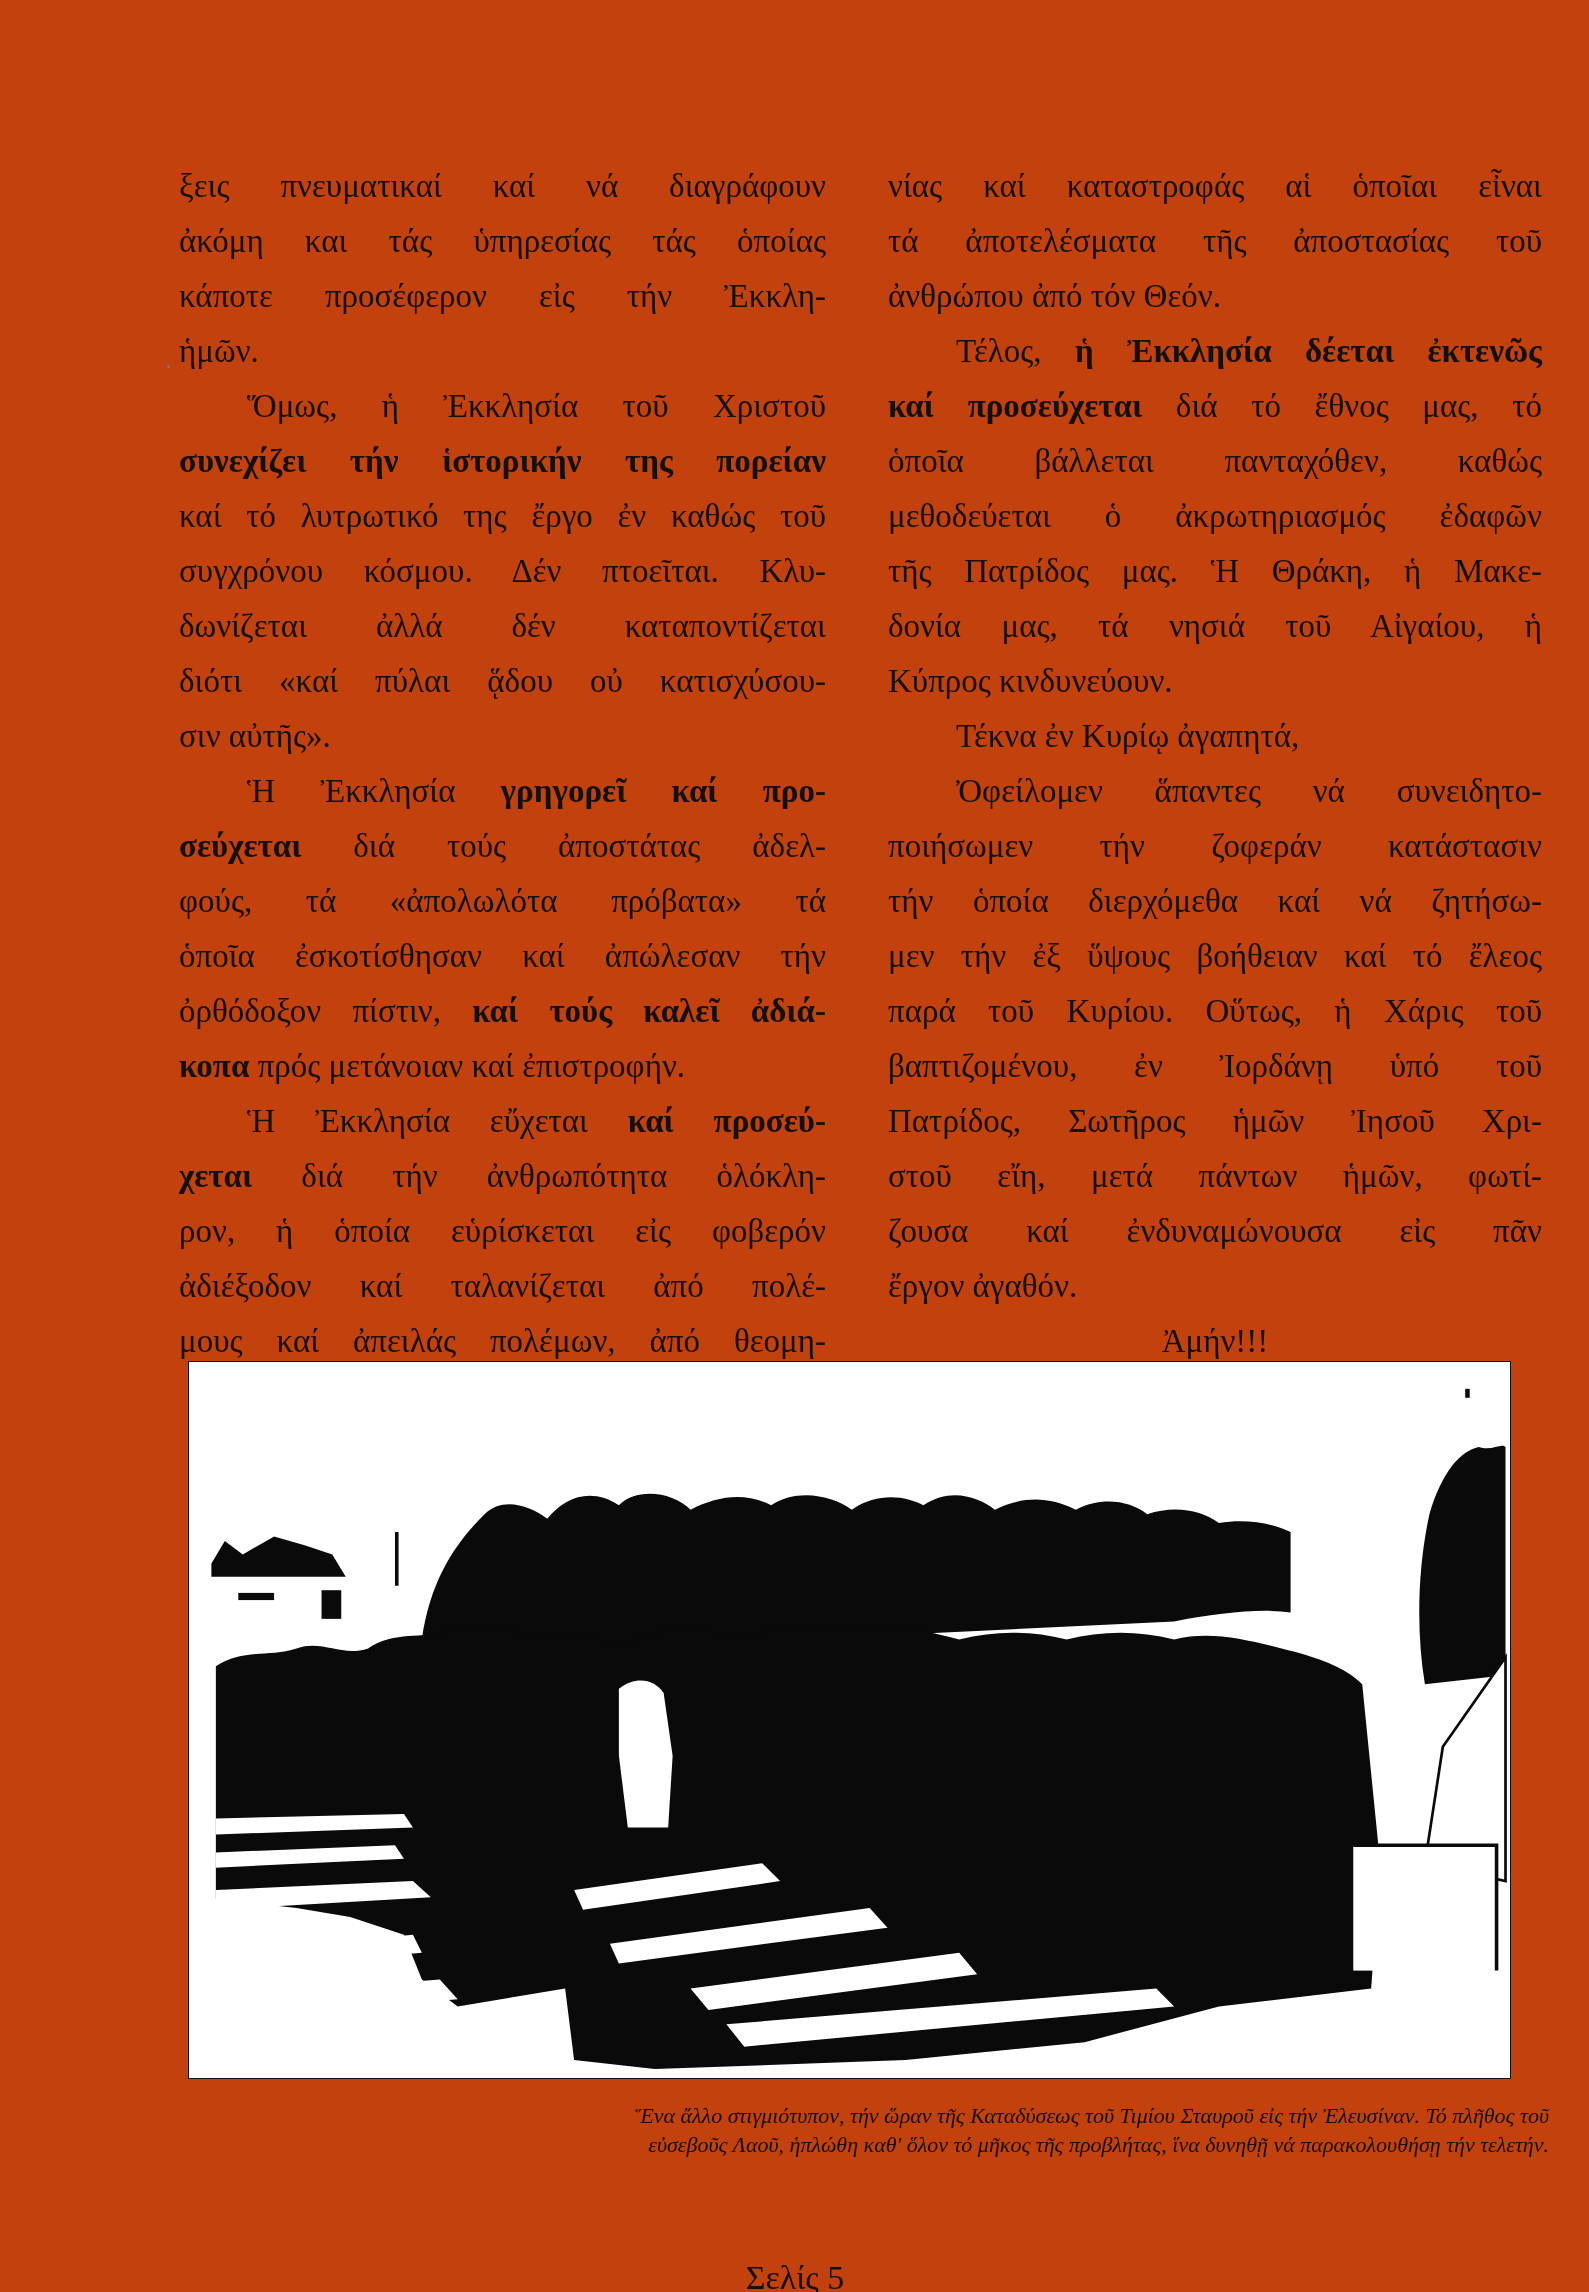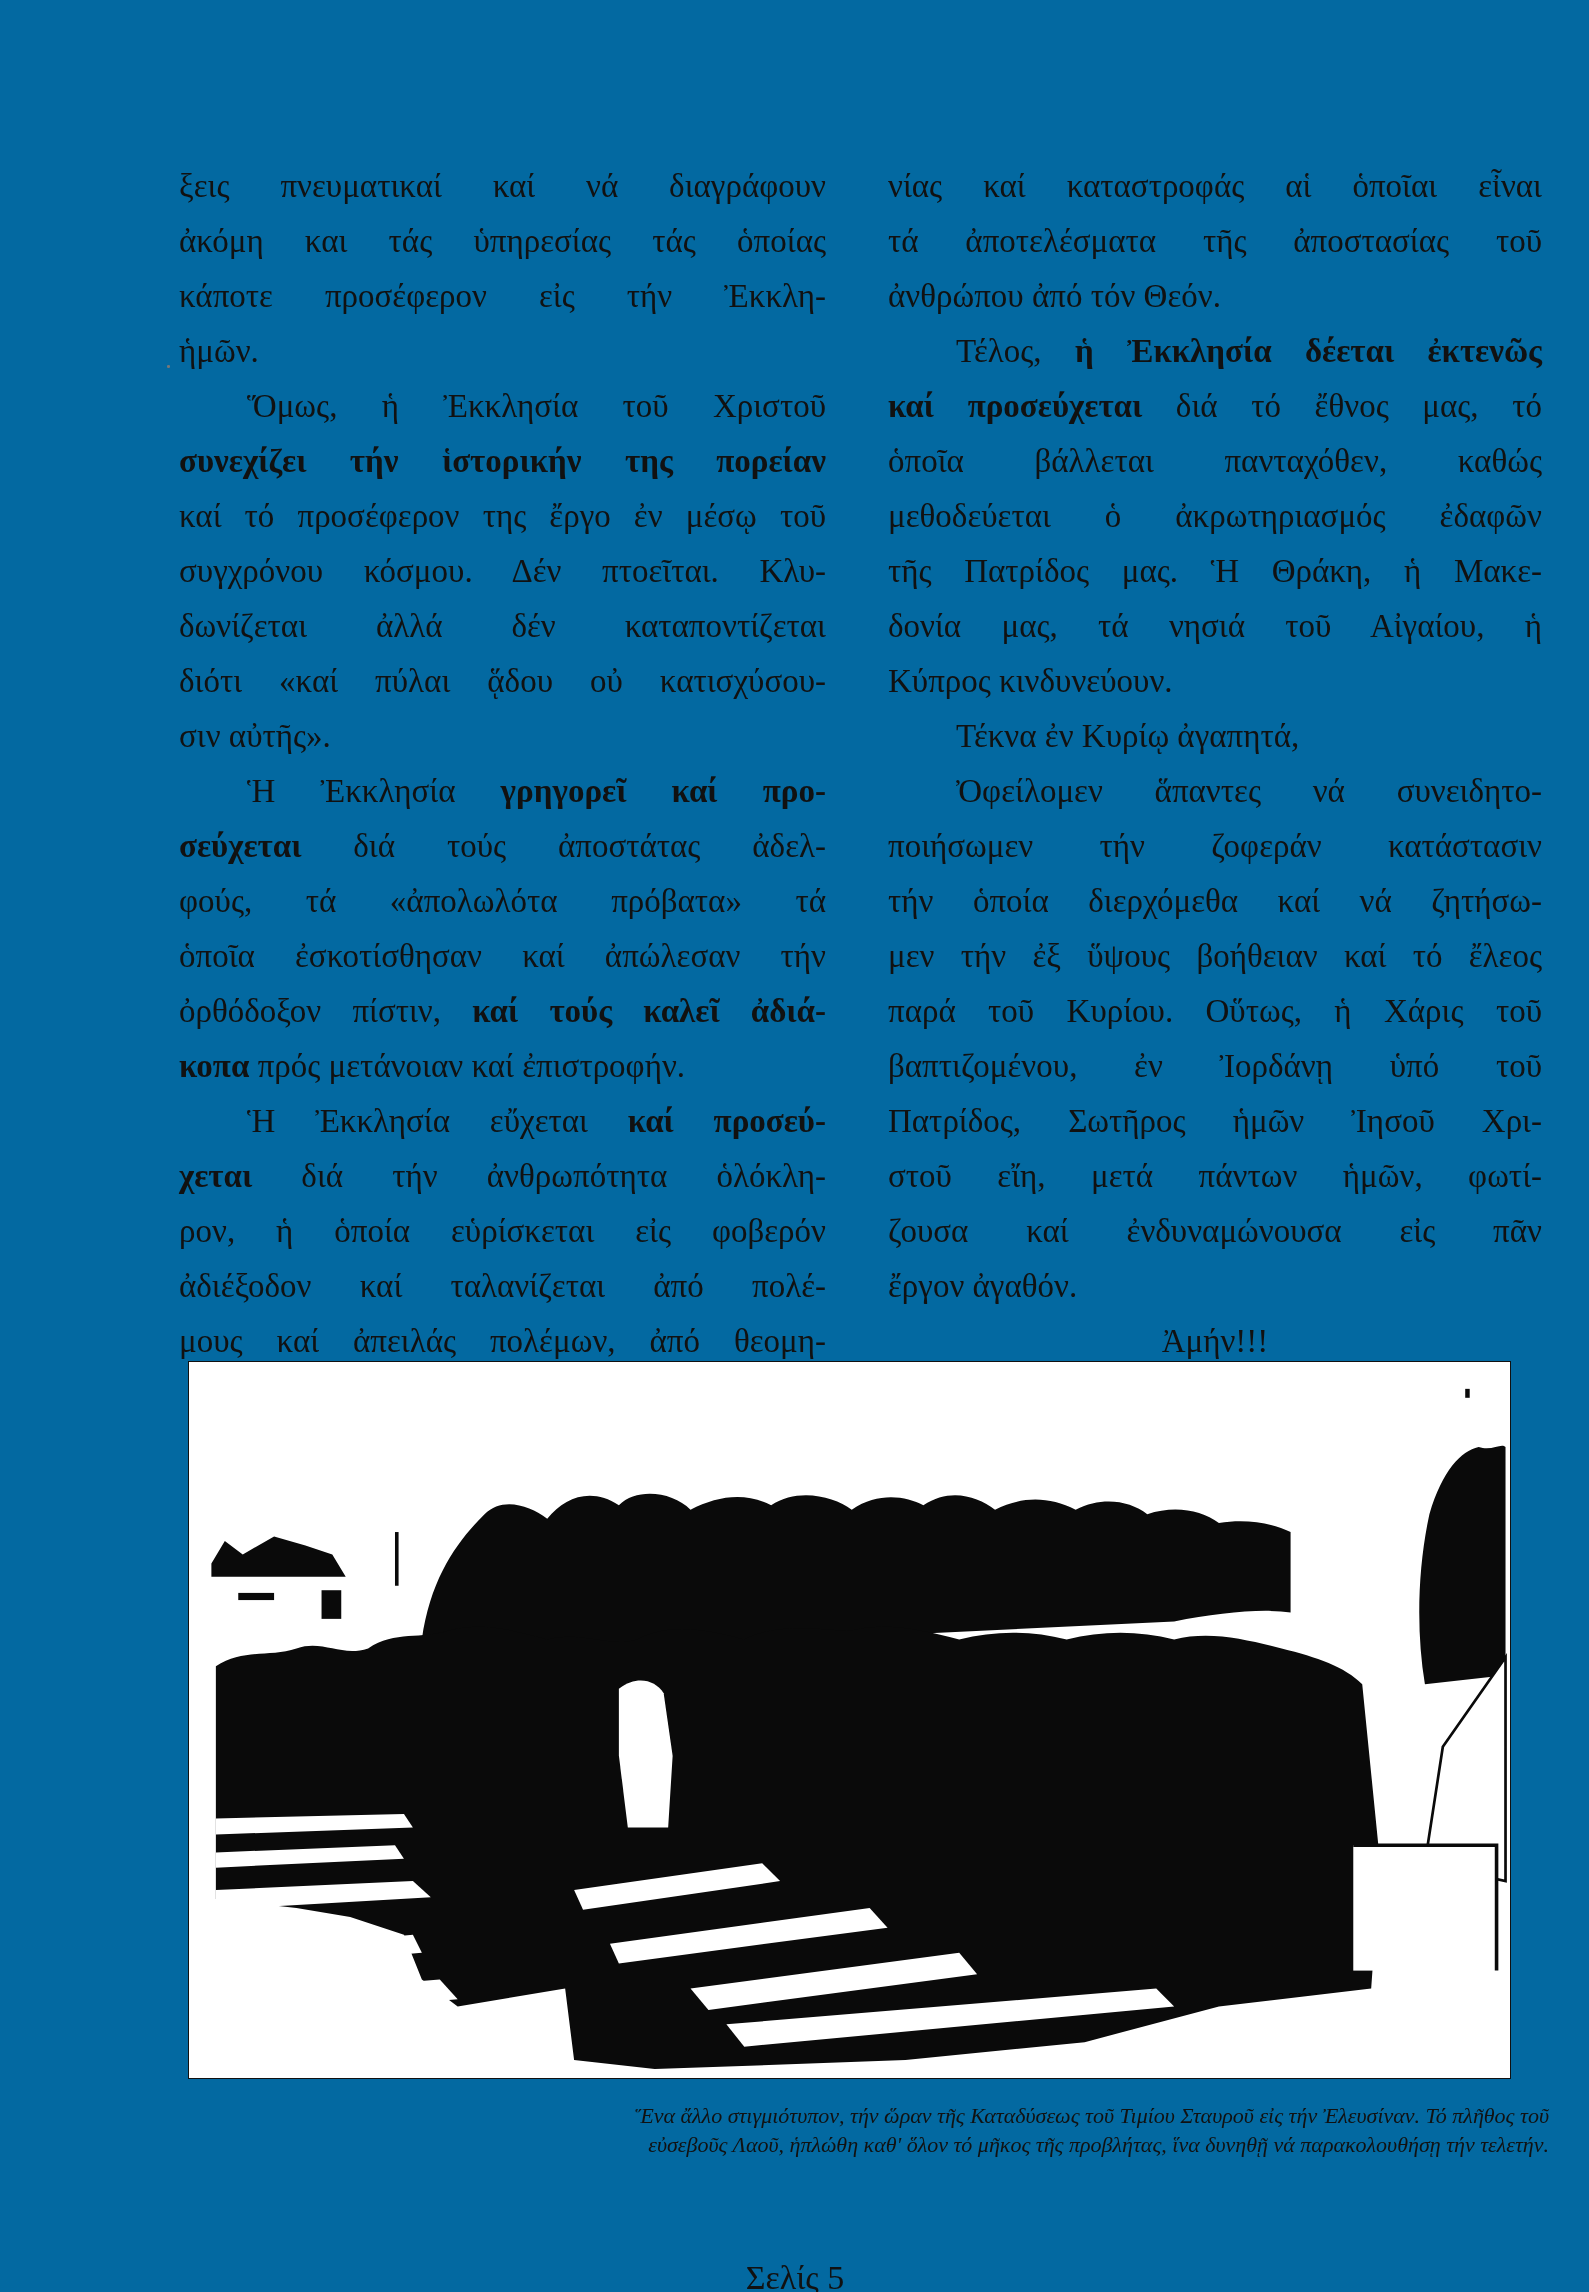--- a/index.html
+++ b/index.html
@@ -1,17 +1,17 @@
 <!DOCTYPE html>
 <html style="font-size:14.3px"><head>
 <meta charset="utf-8">
 <style>
   html, body { margin: 0; padding: 0; background: #ffffff; }
   body { width: 1590px; height: 2293px; position: relative; overflow: hidden; color: #111; }
-  .page { position: absolute; left: 0; top: 0; width: 1590px; height: 2293px; background: #0369a1; }
+  .page { position: absolute; left: 0; top: 0; width: 1590px; height: 2293px; background: #c2410c; }
   .col { position: absolute; top: 159px; font-family: "Liberation Serif", "DejaVu Serif", serif; font-size: 33px; }
   .col-left { left: 179px; width: 647px; }
   .col-right { left: 888px; width: 654px; }
   .line { height: 55px; line-height: 55px; white-space: nowrap; text-align: justify; text-align-last: justify; }
   .line.last { text-align-last: left; }
   .line.indent { padding-left: 68px; }
   .line.center { text-align: left; text-align-last: center; }
   .b { font-weight: bold; }
   .photo { position: absolute; left: 188px; top: 1361px; width: 1321px; height: 716px; border: 1.8px solid #111; background: #fff; overflow: hidden; }
   .photo svg { display: block; width: 100%; height: 100%; }
@@ -27,21 +27,21 @@
 <div class="page">
   <span class="speck"></span>
 
   <div class="col col-left" id="col-left">
       <div class="line"><span>ξεις πνευματικαί καί νά διαγράφουν</span></div>
       <div class="line"><span>ἀκόμη και τάς ὑπηρεσίας τάς ὁποίας</span></div>
       <div class="line"><span>κάποτε προσέφερον εἰς τήν Ἐκκλη-</span></div>
       <div class="line last"><span>ἡμῶν.</span></div>
       <div class="line indent"><span>Ὅμως, ἡ Ἐκκλησία τοῦ Χριστοῦ</span></div>
       <div class="line"><span class="b">συνεχίζει τήν ἱστορικήν της πορείαν</span></div>
-      <div class="line"><span>καί τό προσέφερον της ἔργο ἐν μέσῳ τοῦ</span></div>
+      <div class="line"><span>καί τό λυτρωτικό της ἔργο ἐν καθώς τοῦ</span></div>
       <div class="line"><span>συγχρόνου κόσμου. Δέν πτοεῖται. Κλυ-</span></div>
       <div class="line"><span>δωνίζεται ἀλλά δέν καταποντίζεται</span></div>
       <div class="line"><span>διότι «καί πύλαι ᾅδου οὐ κατισχύσου-</span></div>
       <div class="line last"><span>σιν αὐτῆς».</span></div>
       <div class="line indent"><span>Ἡ Ἐκκλησία </span><span class="b">γρηγορεῖ καί προ-</span></div>
       <div class="line"><span class="b">σεύχεται</span><span> διά τούς ἀποστάτας ἀδελ-</span></div>
       <div class="line"><span>φούς, τά «ἀπολωλότα πρόβατα» τά</span></div>
       <div class="line"><span>ὁποῖα ἐσκοτίσθησαν καί ἀπώλεσαν τήν</span></div>
       <div class="line"><span>ὀρθόδοξον πίστιν, </span><span class="b">καί τούς καλεῖ ἀδιά-</span></div>
       <div class="line last"><span class="b">κοπα</span><span> πρός μετάνοιαν καί ἐπιστροφήν.</span></div>

